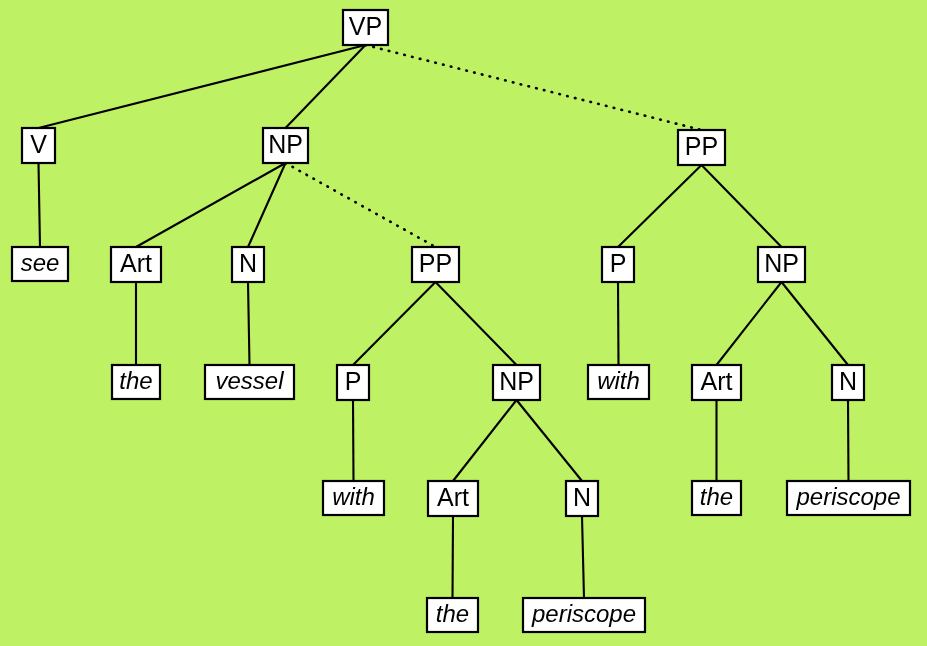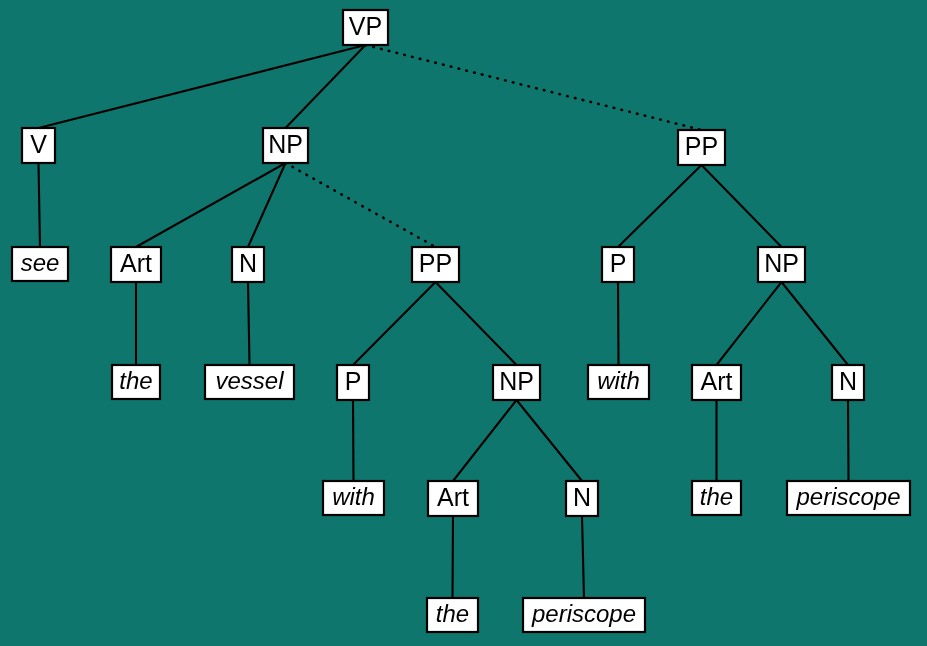--- a/index.html
+++ b/index.html
@@ -7,21 +7,21 @@
     padding: 0;
     background: #ffffff;
   }
   body {
     font-family: "Liberation Sans", sans-serif;
   }
   #diagram-root {
     position: relative;
     width: 927px;
     height: 646px;
-    background: #0f766e;
+    background: #bef264;
     overflow: hidden;
   }
   svg#tree-svg {
     position: absolute;
     left: 0;
     top: 0;
     width: 927px;
     height: 646px;
     display: block;
   }

